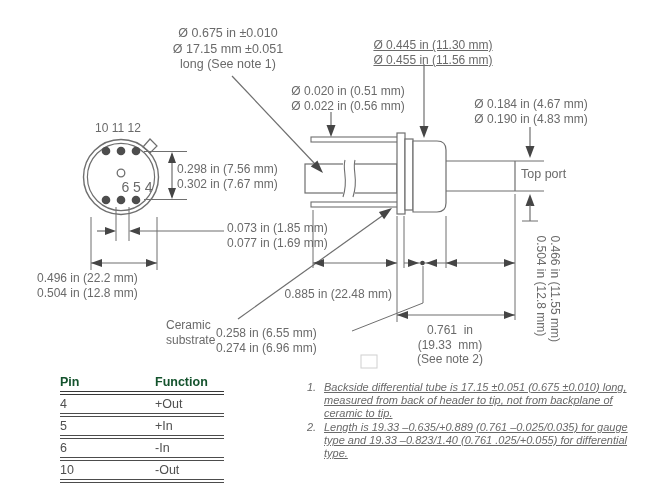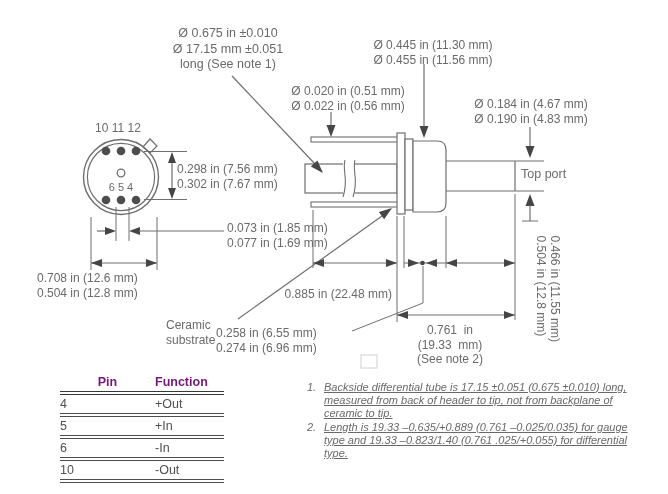--- a/index.html
+++ b/index.html
@@ -9,21 +9,21 @@
   .lbl{position:absolute;font-size:12px;line-height:14.5px;color:#6a6a6a;white-space:pre;}
   .ctr{text-align:center;}
   .rgt{text-align:right;}
   .big{font-size:12.5px;line-height:15.5px;}
   .port-offset{left:487px;top:281px;width:120px;height:29px;transform:rotate(90deg);
                transform-origin:50% 50%;font-size:12px;line-height:14px;}
   
   .pin-table{position:absolute;left:60px;top:375px;width:164px;font-size:12.5px;}
   .trow{display:flex;height:14px;line-height:14px;color:#4f4f4f;}
   .trow > div:first-child{width:95px;}
-  .thead{font-weight:bold;color:#701a75;text-align:center;}
+  .thead{font-weight:bold;color:#14532d;}
   .sep{height:2px;border-top:1px solid #4c4c4c;border-bottom:1px solid #4c4c4c;margin:2px 0 2px;}
   .sep.dark{border-color:#383838;}
   
   .notes{position:absolute;left:307px;top:381px;width:337px;font-style:italic;
          font-size:11px;line-height:13px;color:#696969;}
   .note{display:flex;margin-bottom:1px;}
   .note-num{width:17px;flex:none;}
   .note-text{flex:1;text-decoration:underline;}
 </style>
 </head>
@@ -136,33 +136,33 @@
         <polygon points="515,315 504,311 504,319" fill="#454545" stroke="none"></polygon>
         <rect x="361" y="355" width="16" height="13" stroke="#d0d0d0" stroke-width="1"></rect>
       </g>
     </g>
   </svg>
 
   <div class="lbl big ctr" style="left:161px;top:26px;width:134px;"><span>Ø 0.675 in ±0.010</span><br><span>Ø 17.15 mm ±0.051</span><br><span>long (See note 1)</span></div>
 
   <div class="lbl ctr" style="left:283px;top:84px;width:130px;"><span>Ø 0.020 in (0.51 mm)</span><br><span>Ø 0.022 in (0.56 mm)</span></div>
 
-  <div class="lbl ctr" style="left:362px;top:38px;width:142px;"><span>Ø 0.445 in (11.30 mm)</span><br><span>Ø 0.455 in (11.56 mm)</span></div>
+  <div class="lbl ctr" style="left:362px;top:38px;width:142px;text-decoration:underline;"><span>Ø 0.445 in (11.30 mm)</span><br><span>Ø 0.455 in (11.56 mm)</span></div>
 
   <div class="lbl ctr" style="left:464px;top:97px;width:134px;"><span>Ø 0.184 in (4.67 mm)</span><br><span>Ø 0.190 in (4.83 mm)</span></div>
 
   <div class="lbl ctr" style="left:88px;top:121px;width:60px;">10 11 12</div>
 
-  <div class="lbl ctr" style="left:96px;top:180px;width:50px;font-size:11px;">6 5 4</div>
+  <div class="lbl ctr" style="left:112px;top:180px;width:50px;font-size:14px;">6 5 4</div>
 
   <div class="lbl" style="left:177px;top:162px;"><span>0.298 in (7.56 mm)</span><br><span>0.302 in (7.67 mm)</span></div>
 
   <div class="lbl" style="left:227px;top:221px;"><span>0.073 in (1.85 mm)</span><br><span>0.077 in (1.69 mm)</span></div>
 
-  <div class="lbl" style="left:37px;top:271px;"><span>0.708 in (12.6 mm)</span><br><span>0.504 in (12.8 mm)</span></div>
+  <div class="lbl" style="left:37px;top:271px;"><span>0.496 in (22.2 mm)</span><br><span>0.504 in (12.8 mm)</span></div>
 
   <div class="lbl rgt" style="left:252px;top:272px;width:140px;"><br><span>0.885 in (22.48 mm)</span></div>
 
   <div class="lbl" style="left:166px;top:312px;margin-top:6px;"><span>Ceramic</span><br><span>substrate</span></div>
 
   <div class="lbl" style="left:216px;top:326px;"><span>0.258 in (6.55 mm)</span><br><span>0.274 in (6.96 mm)</span></div>
 
   <div class="lbl ctr" style="left:389px;top:323px;width:122px;"><span>0.761&nbsp;&nbsp;in</span><br><span>(19.33&nbsp;&nbsp;mm)</span><br><span>(See note 2)</span></div>
 
   <div class="lbl big" style="left:521px;top:167px;">Top port</div>

